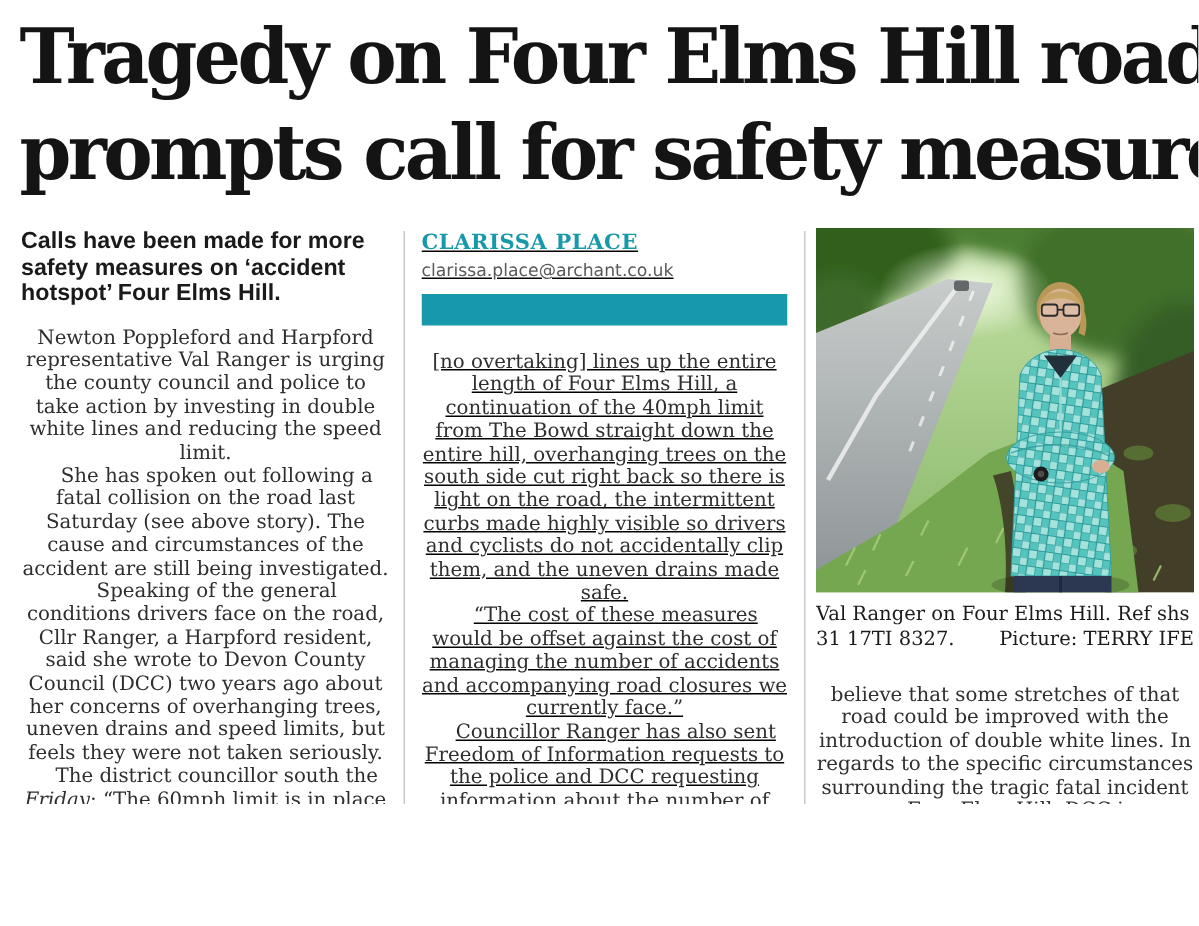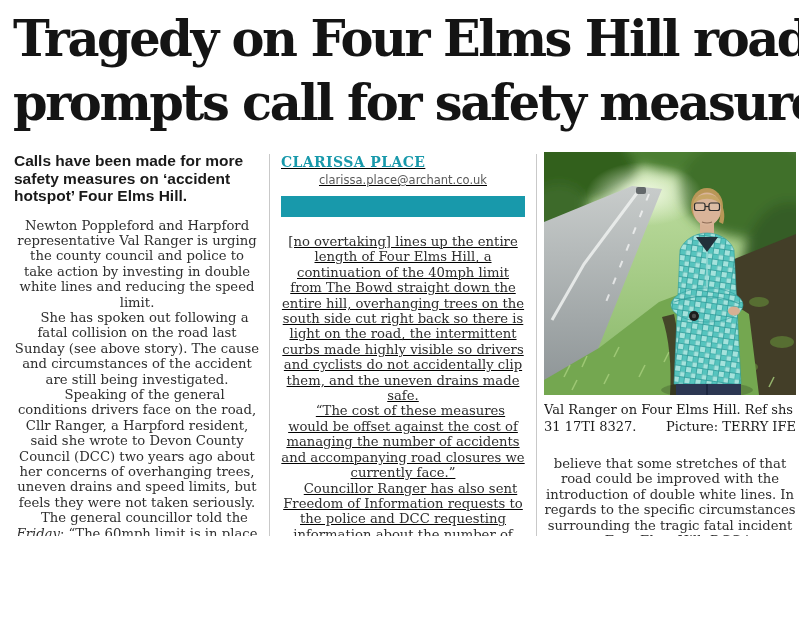--- a/index.html
+++ b/index.html
@@ -30,21 +30,21 @@
     font-size:15.5px;line-height:17.5px;color:#1a1a1a;margin-bottom:13px;}
   .body-copy p{font-size:13.2px;line-height:15.4px;color:var(--text);
     text-align:center;}
   .body-copy p.indent{text-indent:15px;}
   .body-copy em{font-style:italic;}
 
   
   .byline-name{font-family:"DejaVu Serif",serif;font-weight:bold;
     font-size:14px;letter-spacing:.4px;color:var(--accent);margin-top:2px;}
   .byline-email{font-family:"DejaVu Sans",sans-serif;font-size:11.5px;
-    color:var(--muted);margin-top:3px;text-align:center;}
+    color:var(--muted);margin-top:3px;}
   .byline-bar{width:100%;height:21px;background:var(--accent);margin-top:9px;}
   .col2 .body-copy{margin-top:17px;}
 
   
   .photo{display:block;width:252px;height:243px;}
   .caption{position:relative;margin-top:7px;font-size:13px;line-height:16.5px;
     color:#1b1b1b;}
   .credit{position:absolute;right:0;bottom:0;}
   .col3 .body-copy{margin-top:21px;}
 </style>
@@ -58,23 +58,23 @@
     <div>prompts call for safety measures</div>
   </h1>
 
   <div class="vrule r1"></div>
   <div class="vrule r2"></div>
 
   <div class="col col1">
     <p class="standfirst">Calls have been made for more safety measures on ‘accident hotspot’ Four Elms Hill.</p>
     <div class="body-copy">
       <p>Newton Poppleford and Harpford representative Val Ranger is urging the county council and police to take action by investing in double white lines and reducing the speed limit.</p>
-      <p class="indent">She has spoken out following a fatal collision on the road last Sunday (see above story). The cause and circumstances of the accident are still being investigated.</p>
+      <p class="indent">She has spoken out following a fatal collision on the road last Saturday (see above story). The cause and circumstances of the accident are still being investigated.</p>
       <p class="indent">Speaking of the general conditions drivers face on the road, Cllr Ranger, a Harpford resident, said she wrote to Devon County Council (DCC) two years ago about her concerns of overhanging trees, uneven drains and speed limits, but feels they were not taken seriously.</p>
-      <p class="indent"><span>The general councillor told the </span><em>Friday</em><span>: “The 60mph limit is in place until entering the village [Newton Poppleford] at the bottom of the hill, where it drops to 30mph, just as drivers are negotiating a dark road and bends.</span></p>
+      <p class="indent"><span>The district councillor south the </span><em>Friday</em><span>: “The 60mph limit is in place until entering the village [Newton Poppleford] at the bottom of the hill, where it drops to 30mph, just as drivers are negotiating a dark road and bends.</span></p>
 
     </div>
   </div>
 
   <div class="col col2">
     <div class="byline-name">CLARISSA PLACE</div>
     <div class="byline-email">clarissa.place@archant.co.uk</div>
     <div class="byline-bar"></div>
     <div class="body-copy">
       <p>[no overtaking] lines up the entire length of Four Elms Hill, a continuation of the 40mph limit from The Bowd straight down the entire hill, overhanging trees on the south side cut right back so there is light on the road, the intermittent curbs made highly visible so drivers and cyclists do not accidentally clip them, and the uneven drains made safe.</p>

